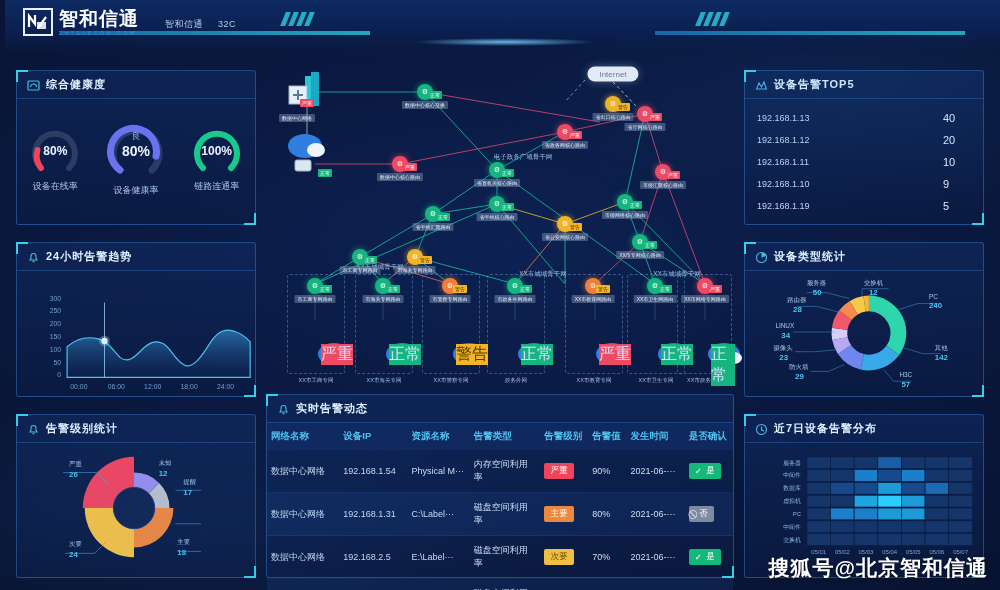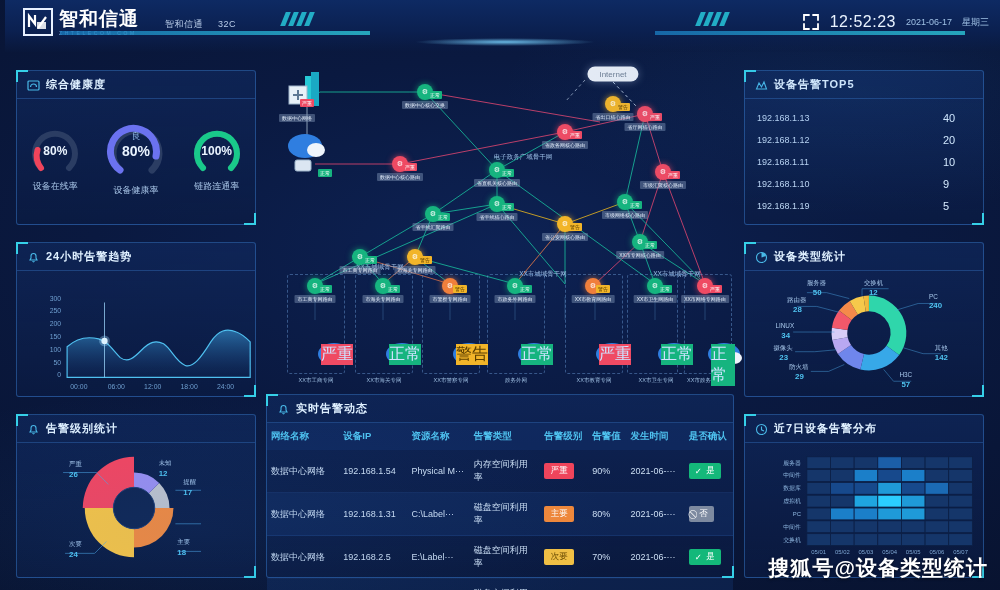--- a/index.html
+++ b/index.html
@@ -225,30 +225,20 @@
           <i></i>
           <i></i>
           <i></i>
         </div>
     </div>
     <div class="hdr-line" style="left:55px;top:31px;width:310px;"></div>
     <div class="hdr-line" style="right:40px;top:31px;width:310px;"></div>
 
     <div class="title-glow"></div>
 
-    <div class="hdr-right">
-      <span class="fs-icon">
-        <svg width="18" height="18" viewBox="0 0 18 18">
-          <path d="M2 7 L2 2 L7 2 M16 7 L16 2 L11 2 M2 11 L2 16 L7 16 M16 11 L16 16 L11 16" stroke="#ffffff" stroke-width="1.8" fill="none" stroke-linecap="round"></path>
-        </svg>
-      </span>
-      <span class="clock">12:52:23</span>
-      <span class="date">2021-06-17</span>
-      <span class="weekday">星期三</span>
-    </div>
   </div>
 
   <div class="topo">
     <svg width="470" height="335" viewBox="0 0 470 335">
       <g stroke-width="1" fill="none" opacity=".85">
 
         <path d="M55 40 L160 40" stroke="#18b79a"></path>
         <path d="M160 40 L335 70" stroke="#d9456f"></path>
         <path d="M42 48 L42 105" stroke="#9fb3c8"></path>
         <path d="M50 112 L135 112" stroke="#d9456f"></path>
@@ -921,14 +911,14 @@
           <rect x="110" y="92" width="24" height="12" fill="#15366a"></rect>
             <rect x="134" y="92" width="24" height="12" fill="#15366a"></rect>
           <rect x="158" y="92" width="24" height="12" fill="#15366a"></rect>
             <rect x="182" y="92" width="24" height="12" fill="#15366a"></rect>
           <rect x="206" y="92" width="24" height="12" fill="#15366a"></rect>
         </g>
       </svg>
     </div>
   </div>
 
-  <div class="watermark">搜狐号@设备类型统计</div>
+  <div class="watermark">搜狐号@北京智和信通</div>
 </div>
 
 </body></html>

